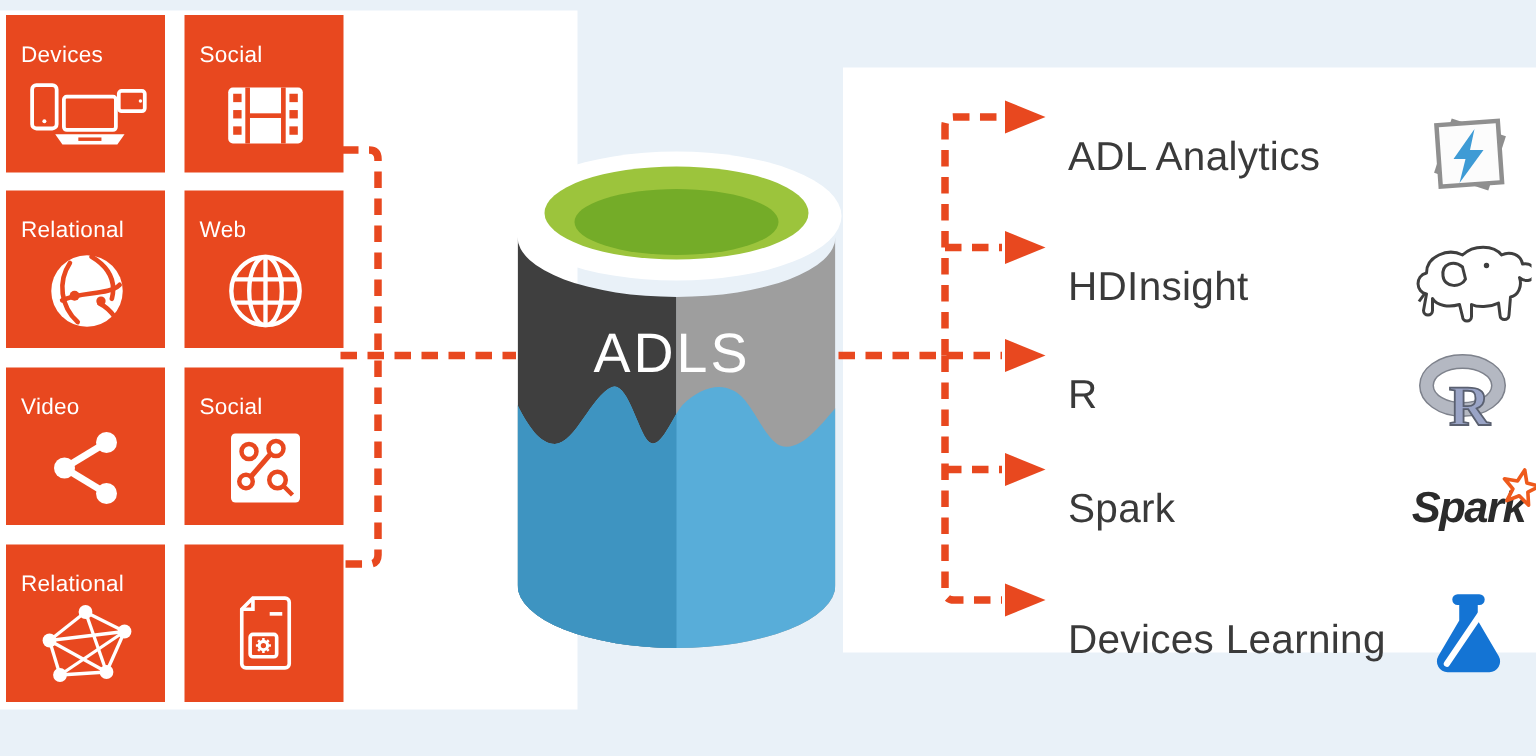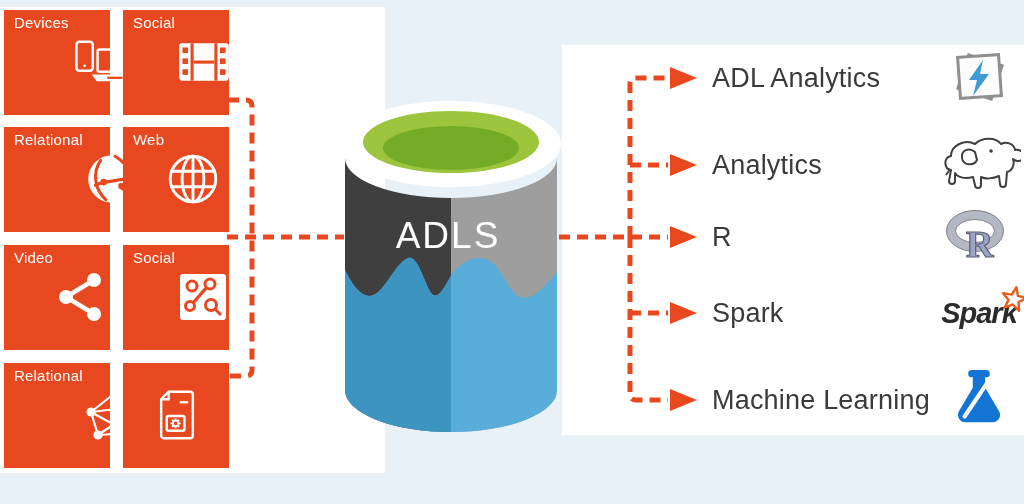--- a/index.html
+++ b/index.html
@@ -10,36 +10,36 @@
     position:relative;overflow:hidden;
   }
   .stage{position:absolute;left:0;top:0;width:1024px;height:504px;}
   .panel{position:absolute;background:#FFFFFF;}
   .panel-left{left:0;top:7px;width:385px;height:466px;}
   .panel-right{left:562px;top:45px;width:462px;height:390px;}
 
   .tile{
     position:absolute;width:106px;height:105px;
     background:#E8481F;
-    display:flex;flex-direction:row;
-    box-sizing:border-box;padding:4px 8px 6px 10px;
+    display:flex;flex-direction:column;
+    box-sizing:border-box;padding:18px 8px 6px 10px;
   }
   .tile-label{
     color:#FFFFFF;font-size:15px;line-height:17px;font-weight:400;
     letter-spacing:.2px;
   }
   .tile-icon{flex:1;display:flex;align-items:center;justify-content:center;}
 
   .connectors{position:absolute;left:0;top:0;pointer-events:none;}
 
   .cylinder{position:absolute;left:338px;top:98px;}
 
   .service{
     position:absolute;left:562px;width:462px;height:64px;
-    display:flex;align-items:center;
+    display:flex;align-items:center;margin-top:26px;
   }
   .service-label{
     position:absolute;left:150px;top:0;height:64px;
     display:flex;align-items:center;
     font-size:27px;color:#3A3A3A;letter-spacing:.2px;
   }
   .service-icon{
     position:absolute;left:375px;top:0;width:84px;height:64px;
     display:flex;align-items:center;justify-content:center;
   }
@@ -260,21 +260,21 @@
     <div class="service-icon">
       <svg width="66" height="62" viewBox="0 0 66 62">
         <rect x="15" y="11" width="38" height="38" fill="#8E8E8E" transform="rotate(18 34 30)"></rect>
         <rect x="13" y="9" width="41" height="41" fill="#FCFCFC" stroke="#8F8F8F" stroke-width="3" transform="rotate(-4 33.5 29.5)"></rect>
         <polygon points="37,13 23,33 31,33 27,49 43,27 34,27" fill="#3E9BD5"></polygon>
       </svg>
     </div>
   </div>
 
   <div class="service" style="top:133px">
-    <div class="service-label">Analytics</div>
+    <div class="service-label">HDInsight</div>
     <div class="service-icon">
       <svg width="84" height="62" viewBox="0 0 84 62">
         <g stroke="#3F3F3F" stroke-width="2" fill="#FFFFFF" stroke-linejoin="round">
           <path d="M14,34 L9,41 M14,34"></path>
           <path d="M14,36
                    C7,35 6,24 14,22
                    C14,11 28,5 38,10
                    C45,3 59,3 64,10
                    C70,7 77,10 78,16
                    C84,15 87,19 86,23 C85,28 79,28 76,25
@@ -309,21 +309,21 @@
       <div class="spark-logo">
         <span class="spark-word">Spark</span>
         <svg class="spark-star" width="26" height="26" viewBox="0 0 26 26">
           <path d="M13,1 L16.2,9.2 25,9.6 18.1,15 20.4,23.5 13,18.6 5.6,23.5 7.9,15 1,9.6 9.8,9.2 Z" fill="#FFFFFF" stroke="#EE5A1C" stroke-width="2.4" stroke-linejoin="round" transform="rotate(12 13 13)"></path>
         </svg>
       </div>
     </div>
   </div>
 
   <div class="service" style="top:368px">
-    <div class="service-label">Machine Learning</div>
+    <div class="service-label">Devices Learning</div>
     <div class="service-icon">
       <svg width="58" height="68" viewBox="0 0 56 66">
         <path d="M21,4 H35 A3.5,3.5 0 0 1 35,11 H34 V21 L47.5,44 A7,7 0 0 1 41.5,54.5 H14.5 A7,7 0 0 1 8.5,44 L22,21 V11 H21 A3.5,3.5 0 0 1 21,4 Z" fill="#1474D4"></path>
         <line x1="14" y1="49" x2="37" y2="15" stroke="#FFFFFF" stroke-width="4" stroke-linecap="round"></line>
       </svg>
     </div>
   </div>
 
 </div>
 

